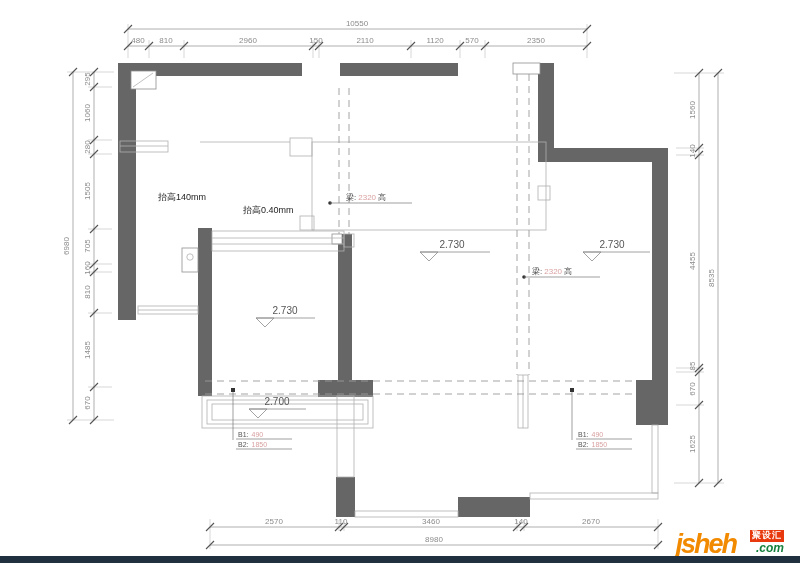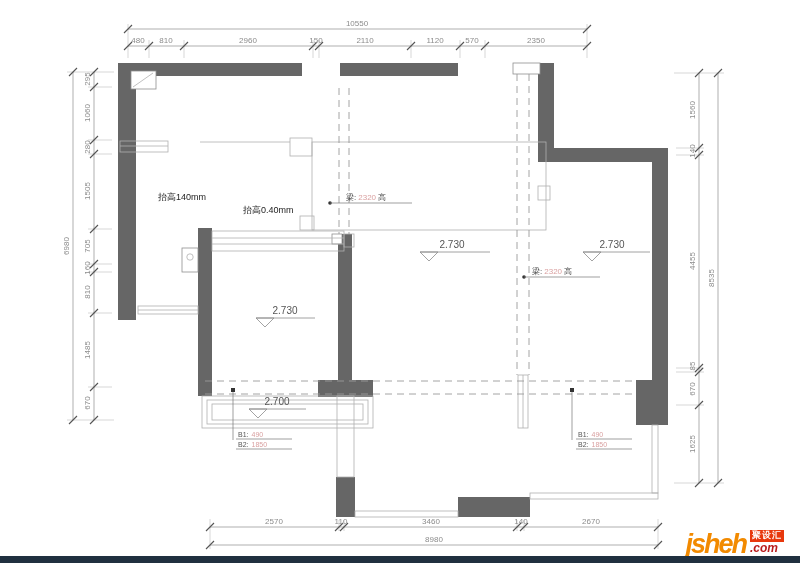--- a/index.html
+++ b/index.html
@@ -18,24 +18,24 @@
   .lvl{fill:#555;font-size:10px;}
   .lvl-mark{stroke:#8c8c8c;stroke-width:0.8;fill:none;}
   .leader{stroke:#777;stroke-width:0.7;fill:none;}
   .tagtxt{fill:#555;font-size:7px;}
   .pink{fill:#d9a0a0;}
   .beamtxt{fill:#444;font-size:8px;}
   #footer-bar{position:absolute;left:0;bottom:0;width:800px;height:7px;background:#20303f;}
   #logo{position:absolute;right:16px;bottom:9px;display:flex;align-items:flex-end;}
   #logo .brand{color:#f28a00;font-size:27px;font-weight:bold;font-style:italic;
                letter-spacing:-2px;line-height:0.75;}
-  #logo .logo-right{display:flex;flex-direction:column;align-items:flex-start;margin-left:4px;}
+  #logo .logo-right{display:flex;flex-direction:column;align-items:flex-end;margin-left:14px;}
   #logo .badge{background:#e8380d;color:#fff;font-size:9px;font-weight:bold;
                padding:1px 2px;letter-spacing:1px;line-height:1.1;}
-  #logo .tld{color:#b91c1c;font-size:12px;font-weight:bold;font-style:italic;line-height:1;}
+  #logo .tld{color:#15803d;font-size:12px;font-weight:bold;font-style:italic;line-height:1;}
 </style>
 </head>
 <body>
 
 <div id="stage">
 <svg width="800" height="563" viewBox="0 0 800 563">
 
   <g>
     <path class="ext" d="M128,24V58 M587,24V58 M149,40V58 M184,40V58 M313,40V58 M319,40V58 M411,40V58 M460,40V58 M485,40V58"></path>
     <path class="dimline" d="M128,29H587 M128,46H587"></path>

